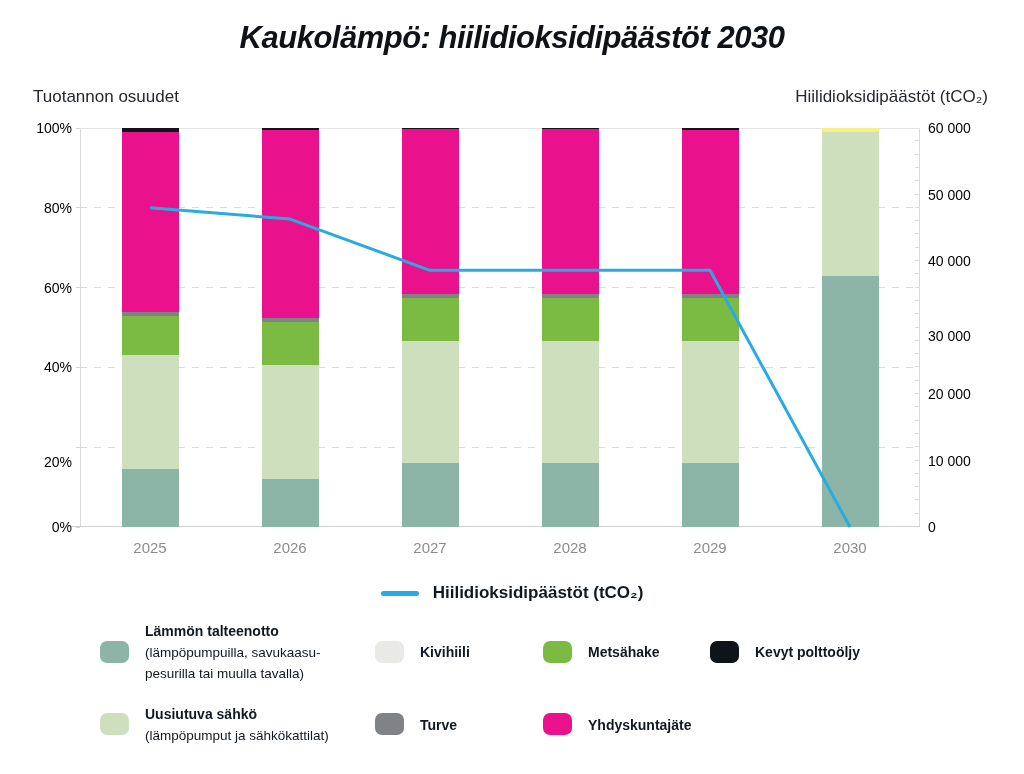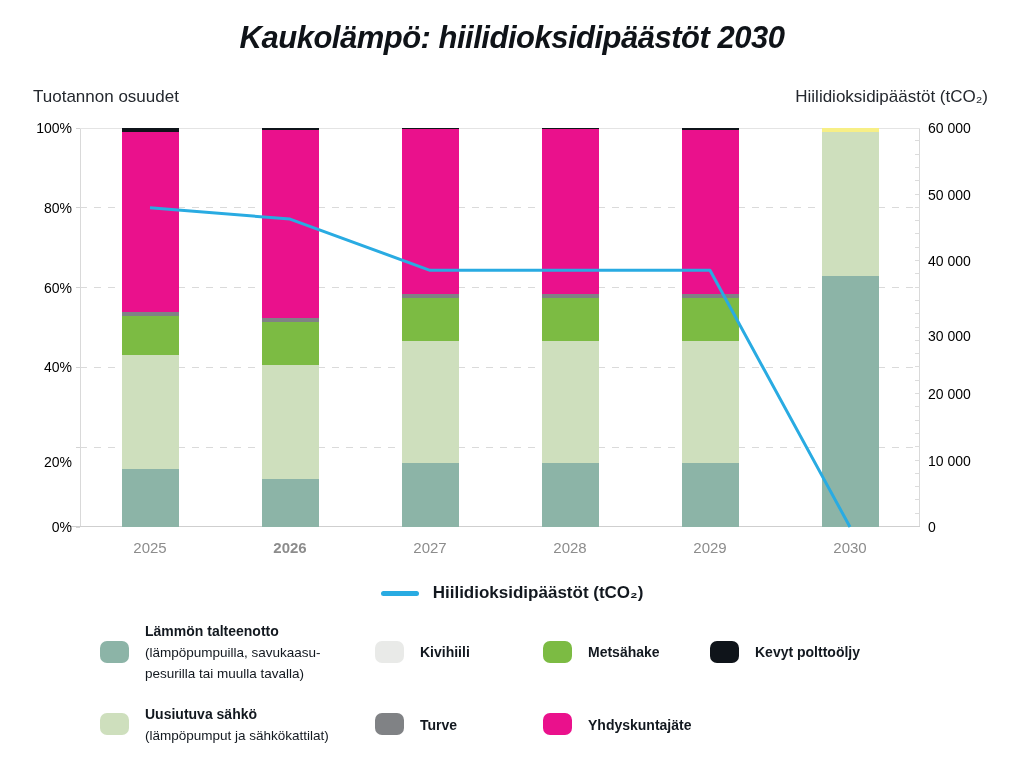--- a/index.html
+++ b/index.html
@@ -120,21 +120,21 @@
       <div class="seg" style="left: 41.5px; bottom: 211.47px; width: 57px; height: 3.99px; background: rgb(128, 130, 133);"></div>
       <div class="seg" style="left: 41.5px; bottom: 215.46px; width: 57px; height: 179.55px; background: rgb(234, 17, 140);"></div>
       <div class="seg" style="left: 41.5px; bottom: 395.01px; width: 57px; height: 3.99px; background: rgb(15, 20, 26);"></div>
       <div class="xlab" style="top: 411px; left: 0px; width: 140px;">2025</div>
       <div class="seg" style="left: 181.5px; bottom: 0px; width: 57px; height: 47.88px; background: rgb(140, 180, 167);"></div>
       <div class="seg" style="left: 181.5px; bottom: 47.88px; width: 57px; height: 113.715px; background: rgb(206, 223, 189);"></div>
       <div class="seg" style="left: 181.5px; bottom: 161.595px; width: 57px; height: 43.89px; background: rgb(124, 187, 67);"></div>
       <div class="seg" style="left: 181.5px; bottom: 205.485px; width: 57px; height: 3.99px; background: rgb(128, 130, 133);"></div>
       <div class="seg" style="left: 181.5px; bottom: 209.475px; width: 57px; height: 187.53px; background: rgb(234, 17, 140);"></div>
       <div class="seg" style="left: 181.5px; bottom: 397.005px; width: 57px; height: 1.995px; background: rgb(15, 20, 26);"></div>
-      <div class="xlab" style="top: 411px; left: 140px; width: 140px; font-weight: bold;">2026</div>
+      <div class="xlab" style="top: 411px; left: 140px; width: 140px;">2026</div>
       <div class="seg" style="left: 321.5px; bottom: 0px; width: 57px; height: 63.84px; background: rgb(140, 180, 167);"></div>
       <div class="seg" style="left: 321.5px; bottom: 63.84px; width: 57px; height: 121.695px; background: rgb(206, 223, 189);"></div>
       <div class="seg" style="left: 321.5px; bottom: 185.535px; width: 57px; height: 43.89px; background: rgb(124, 187, 67);"></div>
       <div class="seg" style="left: 321.5px; bottom: 229.425px; width: 57px; height: 3.99px; background: rgb(128, 130, 133);"></div>
       <div class="seg" style="left: 321.5px; bottom: 233.415px; width: 57px; height: 164.388px; background: rgb(234, 17, 140);"></div>
       <div class="seg" style="left: 321.5px; bottom: 397.803px; width: 57px; height: 1.197px; background: rgb(15, 20, 26);"></div>
       <div class="xlab" style="top: 411px; left: 280px; width: 140px;">2027</div>
       <div class="seg" style="left: 461.5px; bottom: 0px; width: 57px; height: 63.84px; background: rgb(140, 180, 167);"></div>
       <div class="seg" style="left: 461.5px; bottom: 63.84px; width: 57px; height: 121.695px; background: rgb(206, 223, 189);"></div>
       <div class="seg" style="left: 461.5px; bottom: 185.535px; width: 57px; height: 43.89px; background: rgb(124, 187, 67);"></div>

